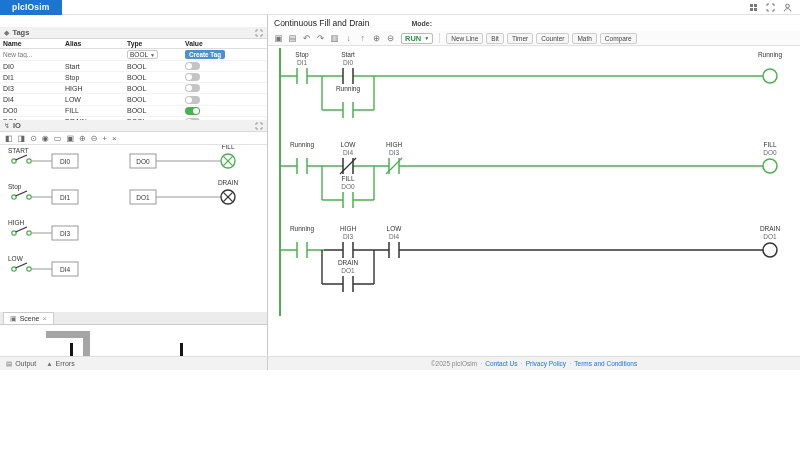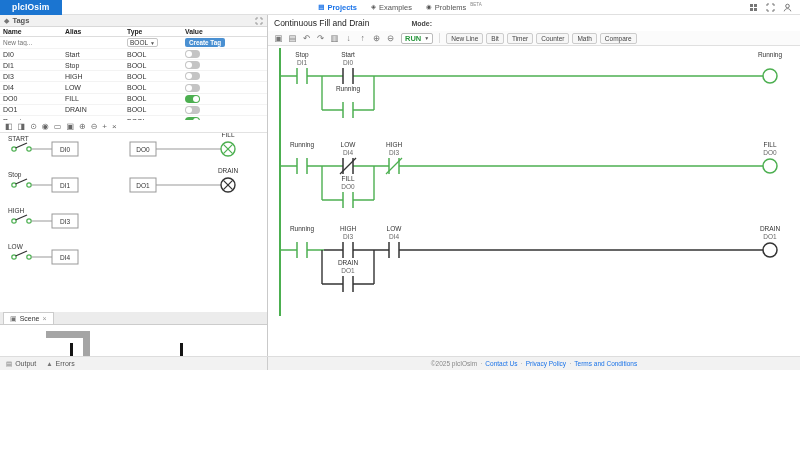--- a/index.html
+++ b/index.html
@@ -16,21 +16,21 @@
   .nav-item{display:flex;gap:3px;align-items:center;font-size:7.5px;color:#555;cursor:pointer}
   .nav-item.active{color:#1a73e8;font-weight:bold}
   .nav-icon{font-size:6.5px}
   .nav-badge{font-size:4.5px;color:#888;margin-left:1px;transform:translateY(-3px)}
   #hdr-icons{margin-left:auto;display:flex;gap:8px;padding-right:8px;align-items:center}
   .hicon svg{display:block}
 
   
   #left{position:absolute;top:15px;left:0;width:268px;bottom:14px;background:#fff;border-right:1px solid #c9c9c9}
   .panel{position:absolute;left:0;right:0;overflow:hidden}
-  #tags-panel{top:0;height:105px}
+  #tags-panel{top:12px;height:105px}
   #io-panel{top:105px;height:192px}
   #scene-panel{top:297px;bottom:0}
   .phdr{display:flex;align-items:center;gap:3px;height:12px;background:#f1f1f1;
         border-bottom:1px solid #d9d9d9;padding:0 4px;font-size:7.5px;font-weight:bold;color:#555}
   .picon{font-size:7px;color:#777;font-weight:normal}
   .expand-svg{margin-left:auto;display:flex}
 
   
   #tags-table{width:100%;border-collapse:collapse;table-layout:fixed;font-size:7px;color:#333}
   #tags-table th{font-size:6.8px;text-align:left;padding:1px 3px;border-bottom:1px solid #ddd;color:#222;height:9px}
@@ -89,35 +89,20 @@
   .flink{color:#1a73e8;cursor:pointer}
   .fsep{margin:0 3px;color:#aaa}
 </style>
 </head>
 <body>
 
 <div id="app">
 
   <div id="topbar">
     <div id="logo">plcIOsim</div>
-    <nav id="main-nav">
-        <span class="nav-item active">
-          <span class="nav-icon">▤</span>
-          <span>Projects</span>
-        </span>
-        <span class="nav-item">
-          <span class="nav-icon">◈</span>
-          <span>Examples</span>
-        </span>
-        <span class="nav-item">
-          <span class="nav-icon">◉</span>
-          <span>Problems</span>
-          <span class="nav-badge">BETA</span>
-        </span>
-      </nav>
     <div id="hdr-icons">
       <span class="hicon">
         <svg width="9" height="9">
             <g fill="#777">
               <rect x="1" y="1" width="3" height="3"></rect>
               <rect x="5" y="1" width="3" height="3"></rect>
               <rect x="1" y="5" width="3" height="3"></rect>
               <rect x="5" y="5" width="3" height="3"></rect>
             </g>
           </svg>
@@ -219,20 +204,29 @@
               <td>Running</td>
               <td></td>
               <td>BOOL</td>
               <td><span class="tgl on" title="1"><span class="knob"></span></span></td>
             </tr>
           </tbody>
       </table>
     </section>
 
     <section class="panel" id="io-panel">
+      <div class="phdr">
+        <span class="picon">↯</span>
+        <span>IO</span>
+        <span class="expand-svg">
+          <svg width="8" height="8">
+              <path d="M5 1h2v2M3 7H1V5M5 7h2V5M3 1H1v2" stroke="#999" fill="none"></path>
+            </svg>
+        </span>
+      </div>
       <div id="io-toolbar">
           <span class="io-tb-icon">◧</span>
           <span class="io-tb-icon">◨</span>
           <span class="io-tb-icon">⊙</span>
           <span class="io-tb-icon">◉</span>
           <span class="io-tb-icon">▭</span>
           <span class="io-tb-icon">▣</span>
           <span class="io-tb-icon">⊕</span>
           <span class="io-tb-icon">⊖</span>
           <span class="io-tb-icon">+</span>

